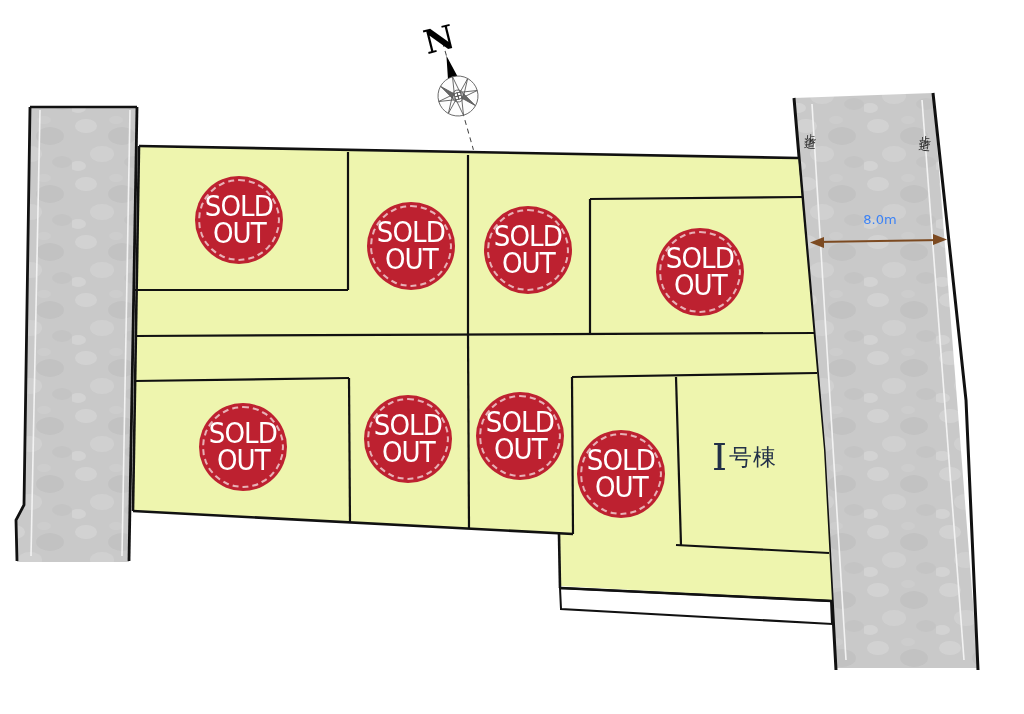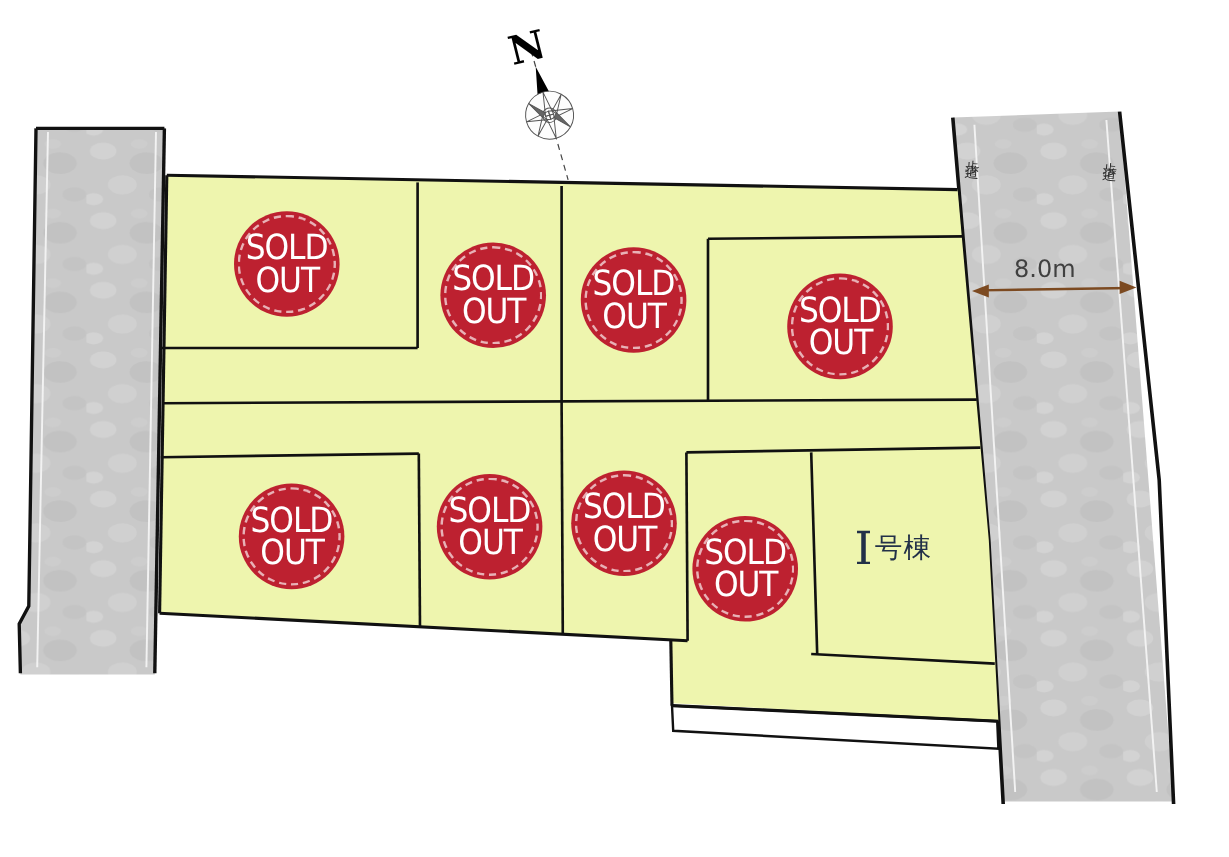--- a/index.html
+++ b/index.html
@@ -27,31 +27,31 @@
     position:absolute;left:424px;top:20px;font-family:"DejaVu Serif","Liberation Serif",serif;
     font-weight:bold;font-size:33px;color:#000;transform:rotate(-14deg);
   }
   .walk-label{
     position:absolute;writing-mode:vertical-rl;text-orientation:upright;
     font-size:12px;letter-spacing:4px;color:#2b2b2b;
   }
   .walk-label.left{left:802px;top:124px;transform:rotate(4deg);}
   .walk-label.right{left:917px;top:126px;transform:rotate(5deg);}
   .dim-label{
-    position:absolute;left:845px;top:212px;width:70px;text-align:left;
-    font-size:20px;color:#404040;
+    position:absolute;left:845px;top:212px;width:70px;text-align:center;
+    font-size:13px;color:#3b82f6;
   }
   .unit-label{
     position:absolute;left:712px;top:438px;display:flex;align-items:center;
     color:#223048;white-space:nowrap;
   }
   .unit-label .prefix{
     font-family:"DejaVu Serif","Liberation Serif",serif;font-size:38px;line-height:1;
   }
-  .unit-label .suffix{font-size:23px;line-height:1;margin-left:2px;letter-spacing:1px;}
+  .unit-label .suffix{font-size:23px;line-height:1;margin-left:2px;letter-spacing:1px;font-family:Liberation Serif, serif;}
 </style>
 </head>
 <body>
 
 <div class="canvas">
 
   <svg class="plan-svg" width="1024" height="714" viewBox="0 0 1024 714">
     <defs>
       <pattern id="concrete" width="72" height="58" patternUnits="userSpaceOnUse">
         <rect width="72" height="58" fill="#c9c9c9"></rect>

